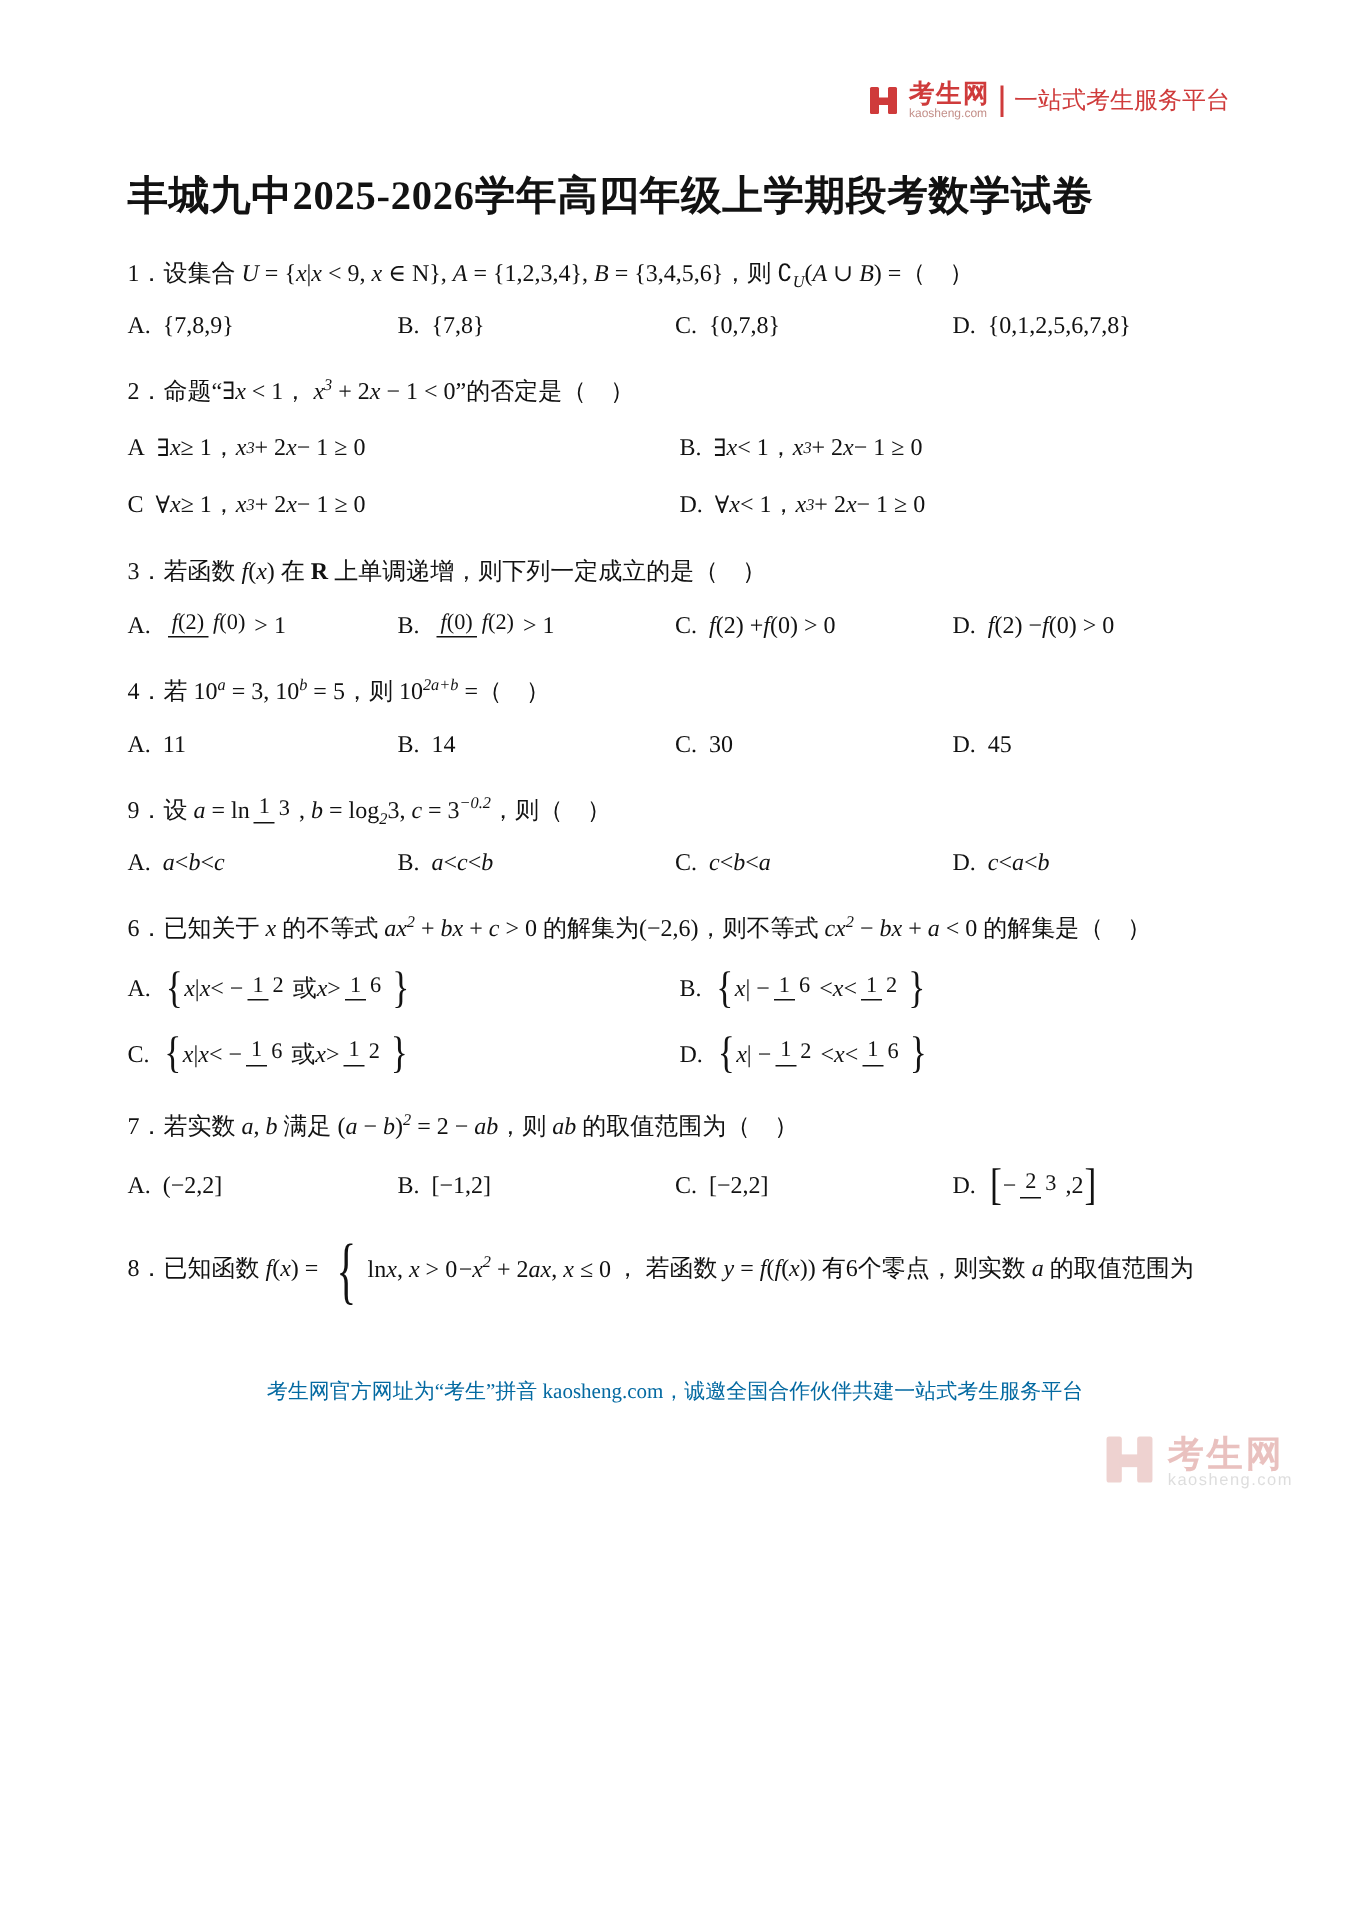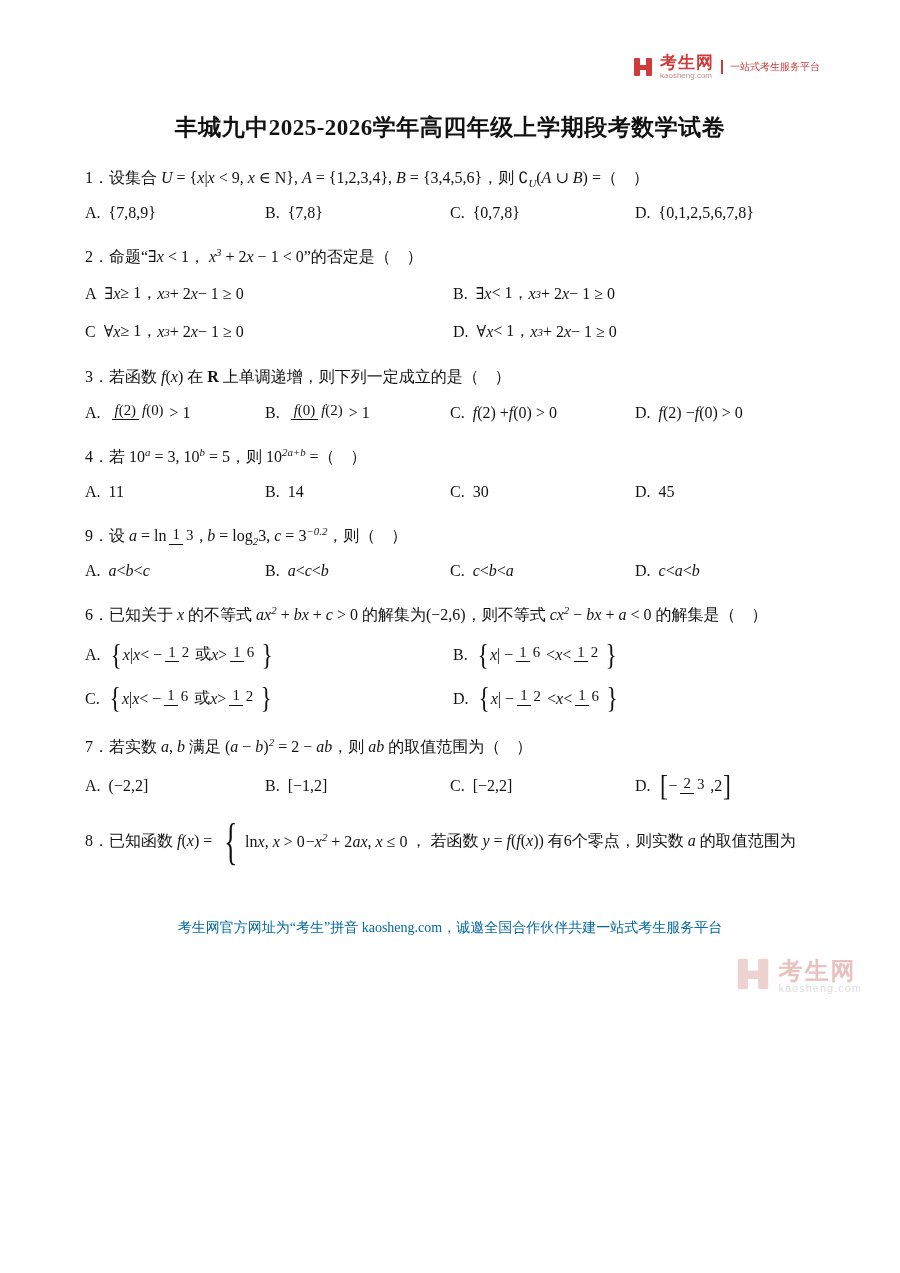--- a/index.html
+++ b/index.html
@@ -11,23 +11,23 @@
     color:#121212;
     font-family:"Liberation Serif","DejaVu Serif","DejaVu Sans",serif;
     overflow:hidden;
   }
   
   .brand{position:absolute;top:54px;right:80px;display:flex;align-items:center;gap:7px;}
   .brand-icon{display:inline-flex;}
   .brand-main{display:flex;flex-direction:column;line-height:1.05;}
   .brand-name{color:#cf3b3b;font-weight:bold;font-size:17px;font-family:"Liberation Sans","DejaVu Sans",sans-serif;letter-spacing:1px;}
   .brand-domain{font-size:8px;color:#c4908a;font-family:"Liberation Sans","DejaVu Sans",sans-serif;}
-  .brand-tagline{color:#cf3b3b;font-size:10px;font-family:"Liberation Sans","DejaVu Sans",sans-serif;border-left:2px solid #cf3b3b;padding-left:7px;}
-  
-  .title{margin:112px 85px 0;text-align:center;font-size:23px;font-weight:bold;letter-spacing:0.5px;}
+  .brand-tagline{color:#cf3b3b;font-size:16px;font-family:"Liberation Sans","DejaVu Sans",sans-serif;border-left:2px solid #cf3b3b;padding-left:7px;}
+  
+  .title{margin:112px 85px 0;text-align:left;font-size:27px;font-weight:bold;letter-spacing:0.5px;}
   .subtitle{margin-top:16px;text-align:center;font-size:17px;font-weight:bold;}
   .subtitle .gap{display:inline-block;width:58px;}
   .intro{margin:20px 85px 6px;font-size:17.5px;font-weight:bold;line-height:1.58;text-align:justify;}
   
   .qlist{margin:0 85px;font-size:16px;}
   .question{margin-top:21px;}
   .stem{line-height:1.7;}
   .opts{margin-top:13px;align-items:center;}
   .opts4{display:grid;grid-template-columns:180px 185px 185px minmax(0,1fr);}
   .opts2{display:grid;grid-template-columns:368px minmax(0,1fr);row-gap:17px;}

